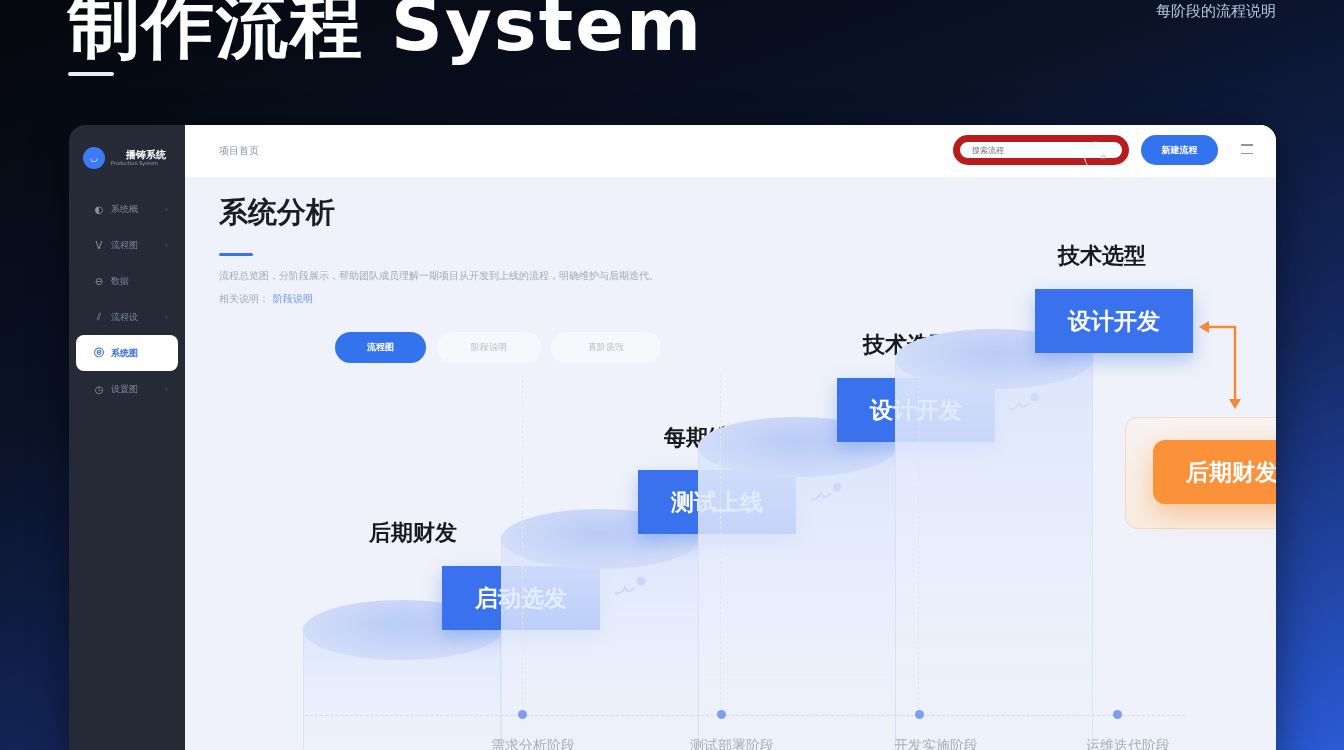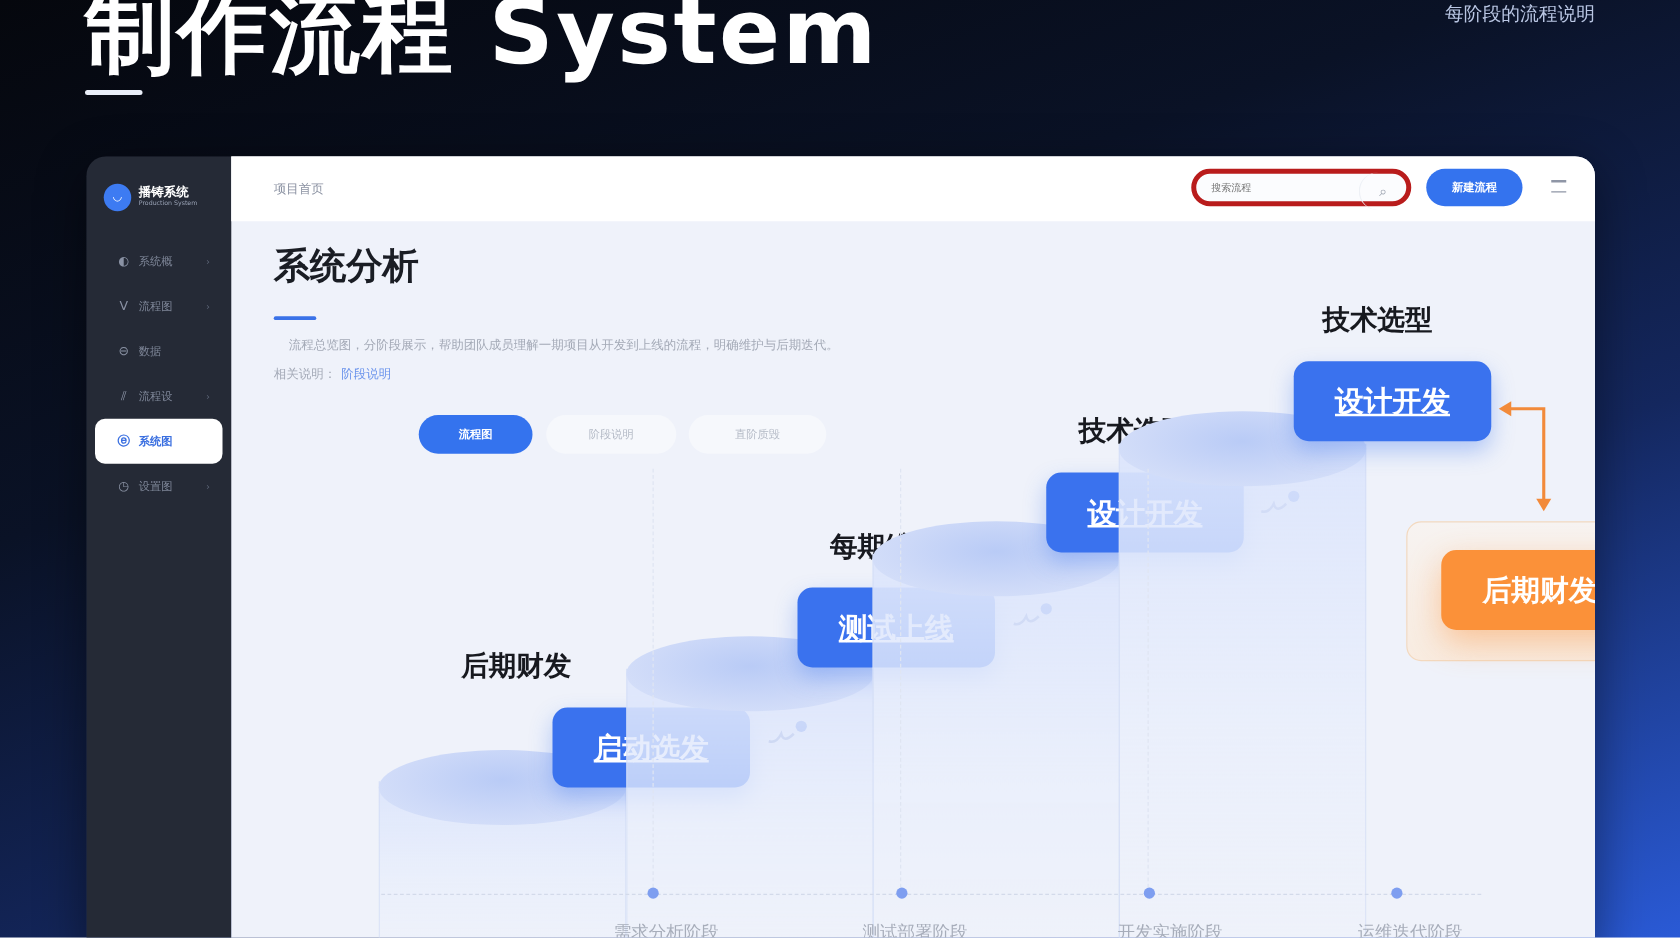--- a/index.html
+++ b/index.html
@@ -20,66 +20,65 @@
 
   .window {
     position: absolute; left: 69px; top: 125px; width: 1207px; height: 640px;
     border-radius: 16px; overflow: hidden; display: flex;
     box-shadow: 0 10px 40px rgba(0,0,0,0.45);
   }
   .sidebar { width: 116px; background: #252a36; position: relative; }
   .brand { display: flex; align-items: center; padding: 14px 0 0 14px; height: 52px; }
   .brand-logo { width: 22px; height: 22px; border-radius: 50%; background: #3d7bf2; display: flex; align-items: center; justify-content: center; color: #fff; font-size: 9px; }
   .brand-text { margin-left: 6px; display: flex; flex-direction: column; }
-  .brand-name { font-size: 10px; color: #fff; font-weight: 700; line-height: 11px; }
+  .brand-name { font-size: 10px; color: #fff; font-weight: 700; line-height: 11px; margin-left: 15px; }
   .brand-sub { font-size: 5px; color: #9aa3b6; line-height: 7px; }
 
   .nav { margin-top: 14px; }
   .nav-item { display: flex; align-items: center; height: 36px; padding: 0 12px 0 17px; margin: 0 7px 0 7px; border-radius: 8px; color: #7f8799; font-size: 9px; position: relative; }
   .nav-item + .nav-item { margin-top: 0; }
   .nav-item .ico { width: 12px; height: 12px; margin-right: 6px; display: inline-flex; align-items: center; justify-content: center; font-size: 10px; color: #8a92a4; }
   .nav-item .chev { position: absolute; right: 10px; font-size: 8px; color: #5d6577; }
   .nav-item.active { background: #fff; color: #3a6fe0; font-weight: 700; }
   .nav-item.active .ico { color: #3a6fe0; }
 
   .content { flex: 1; background: #eff2fa; position: relative; }
   .topbar { height: 52px; background: #fff; display: flex; align-items: center; padding: 0 0 0 34px; position: relative; }
   .breadcrumb { font-size: 10px; color: #8b92a2; }
-  .search { position: absolute; left: 768px; top: 10px; width: 176px; height: 30px; border: 4px solid #b91c1c; border-radius: 15px; background: #fbfcfe; display: flex; align-items: center; }
+  .search { position: absolute; left: 768px; top: 10px; width: 176px; height: 30px; border: 7px solid #b91c1c; border-radius: 15px; background: #fbfcfe; display: flex; align-items: center; }
   .search input { border: none; outline: none; background: transparent; font-size: 8px; color: #aab0bd; padding-left: 12px; width: 130px; font-family: inherit; }
   .search-btn { position: absolute; right: 0; top: -1px; width: 38px; height: 30px; border-left: 1px solid #eef1f6; border-radius: 15px; display: flex; align-items: center; justify-content: center; color: #9aa1ae; font-size: 11px; }
   .primary-btn { position: absolute; left: 956px; top: 10px; width: 77px; height: 30px; border-radius: 15px; background: #3473ee; color: #fff; font-size: 9px; display: flex; align-items: center; justify-content: center; font-weight: 700; }
   .menu-icon { position: absolute; left: 1056px; top: 19px; width: 12px; height: 10px; display: flex; flex-direction: column; justify-content: space-between; }
   .menu-icon span { display: block; height: 1.5px; background: #8f96a6; }
 
   .page-title { position: absolute; left: 34px; top: 68px; font-size: 29px; font-weight: 700; color: #1a1d24; }
   .title-underline { position: absolute; left: 34px; top: 128px; width: 34px; height: 3px; background: #3a72e8; border-radius: 2px; }
-  .desc1 { position: absolute; left: 46px; top: 144px; font-size: 10px; color: #a3a9b6; }
+  .desc1 { position: absolute; left: 34px; top: 144px; font-size: 10px; color: #a3a9b6; }
   .desc2 { position: absolute; left: 34px; top: 167px; font-size: 10px; color: #a3a9b6; }
   .desc2 .link { color: #6a93ec; margin-left: 4px; }
 
   .pill { position: absolute; top: 207px; height: 31px; border-radius: 16px; font-size: 9px; display: flex; align-items: center; justify-content: center; }
   .pill.p1 { left: 150px; width: 91px; background: #3473ee; color: #fff; font-weight: 700; left: 150px; }
   .pill.p2 { left: 252px; width: 104px; background: #f6f8fc; color: #b4bac6; }
   .pill.p3 { left: 366px; width: 110px; background: #f6f8fc; color: #b4bac6; }
   .cyl {
     position: absolute; width: 198px;
     background: linear-gradient(180deg, rgba(220,229,252,0.95) 0%, rgba(232,238,252,0.7) 55%, rgba(239,242,250,0.0) 100%);
     border-left: 1px solid rgba(210,220,245,0.6); border-right: 1px solid rgba(210,220,245,0.6);
   }
   .cyl-top {
     position: absolute; width: 198px; height: 60px; border-radius: 50%;
     background: radial-gradient(ellipse at 50% 40%, #b9cbf6 0%, #cdd9f8 55%, #dbe4fa 100%);
   }
   .step-card {
-    position: absolute; width: 158px; height: 64px; border-radius: 12px;
+    position: absolute; width: 158px; height: 64px; border-radius: 0;
     background: #3a72ee; color: #fff; font-size: 23px; font-weight: 700;
     display: flex; align-items: center; justify-content: center;
     box-shadow: 0 8px 18px rgba(58,114,238,0.35);
-    text-decoration: underline;
   }
   .step-label { position: absolute; font-size: 22px; font-weight: 700; color: #17191f; white-space: nowrap; }
   .connector { position: absolute; width: 34px; height: 24px; }
   .axis-dot { position: absolute; width: 9px; height: 9px; border-radius: 50%; background: #7e9ef0; }
   .axis-line { position: absolute; height: 0; border-top: 1px dashed #d3daea; }
   .axis-label { position: absolute; font-size: 14px; color: #a7adba; white-space: nowrap; }
   .vline { position: absolute; width: 0; border-left: 1px dashed #dfe5f2; }
 
   .orange-panel {
     position: absolute; left: 940px; top: 292px; width: 212px; height: 112px;

